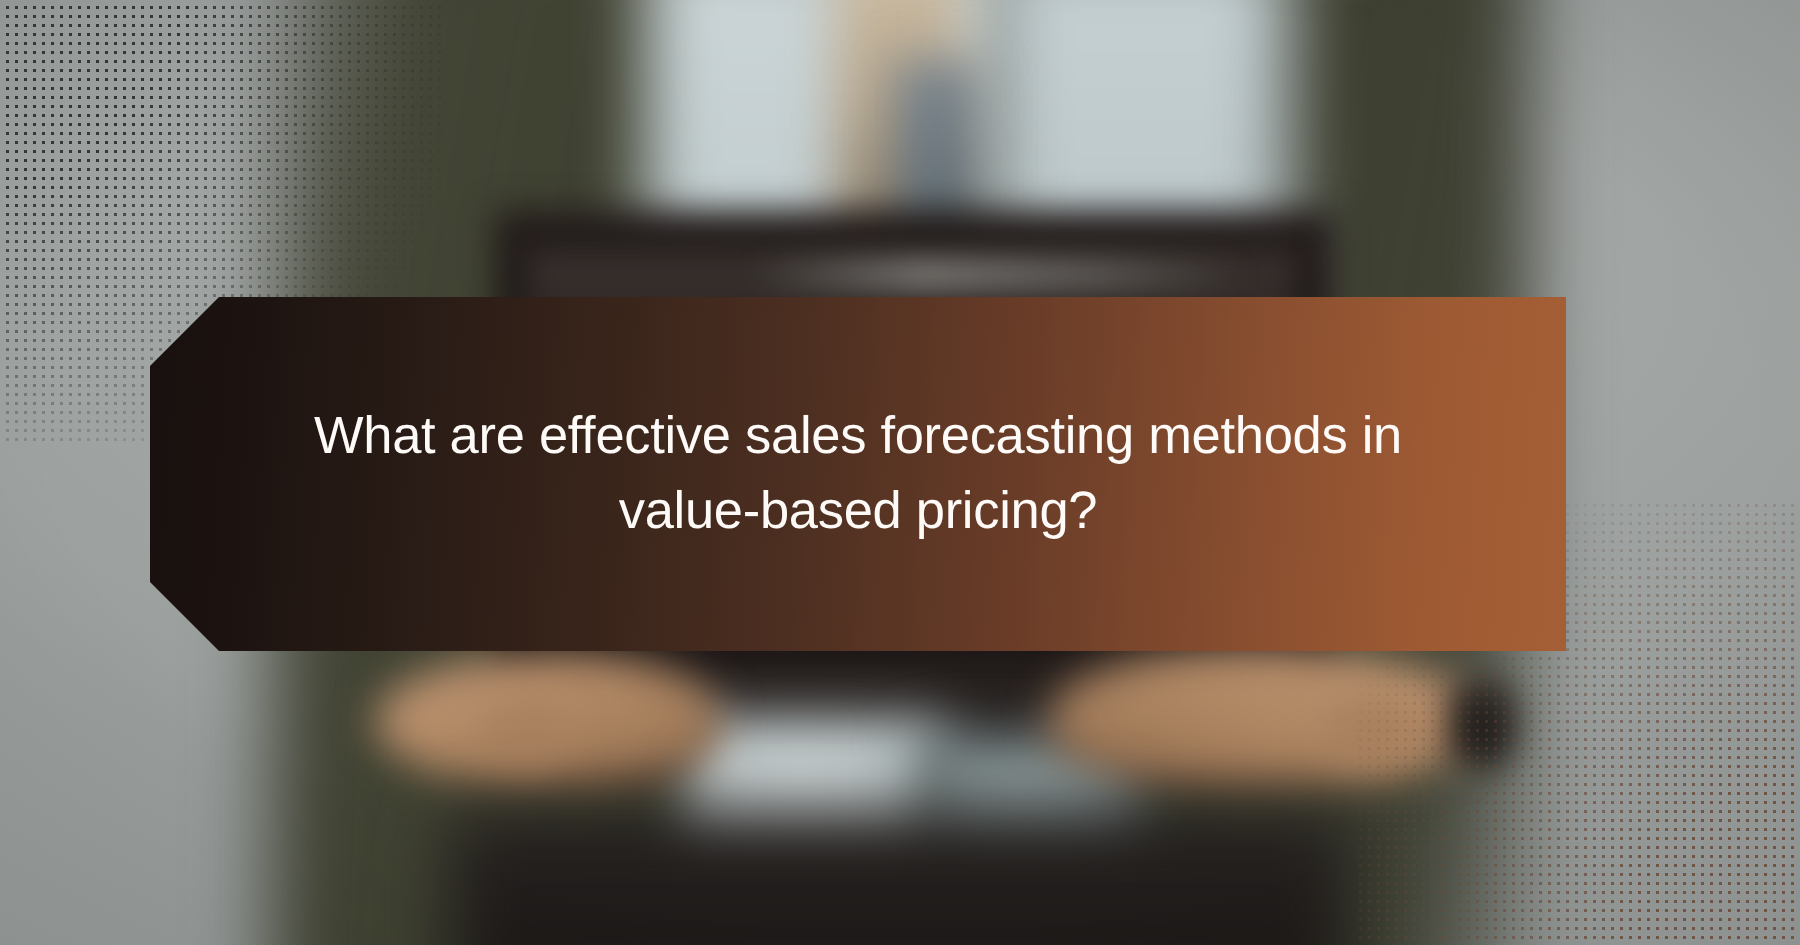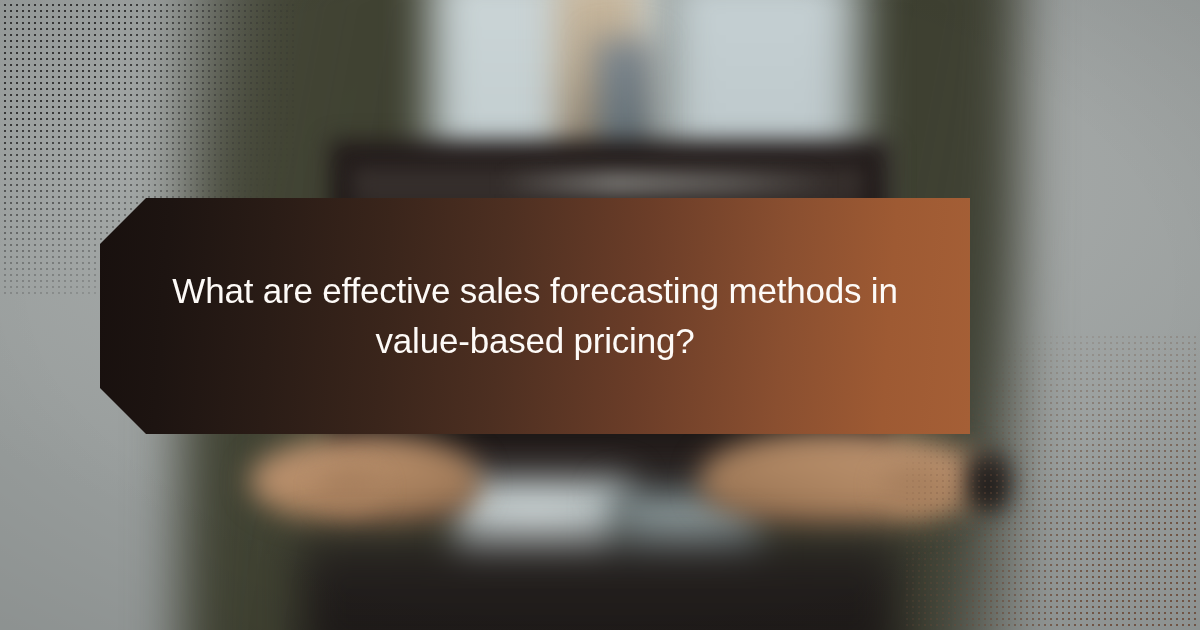--- a/index.html
+++ b/index.html
@@ -197,21 +197,21 @@
     background-image:radial-gradient(#6b4a38 1.15px, transparent 1.25px);
     -webkit-mask-image:radial-gradient(circle at 100% 100%, #000 0%, #000 28%, rgba(0,0,0,0.55) 55%, rgba(0,0,0,0) 84%);
             mask-image:radial-gradient(circle at 100% 100%, #000 0%, #000 28%, rgba(0,0,0,0.55) 55%, rgba(0,0,0,0) 84%);
     opacity:0.85;
   }
 
   
   .banner {
     position:absolute;
     left:100px; top:198px;
-    width:870px; height:236px;
+    width:944px; height:236px;
     background:linear-gradient(94deg,
         #18100e 0%,
         #1d1411 8%,
         #2a1c16 20%,
         #3a251b 33%,
         #4d2f21 46%,
         #6b3d28 62%,
         #8a4f30 78%,
         #9e5a33 90%,
         #a55f36 100%);

